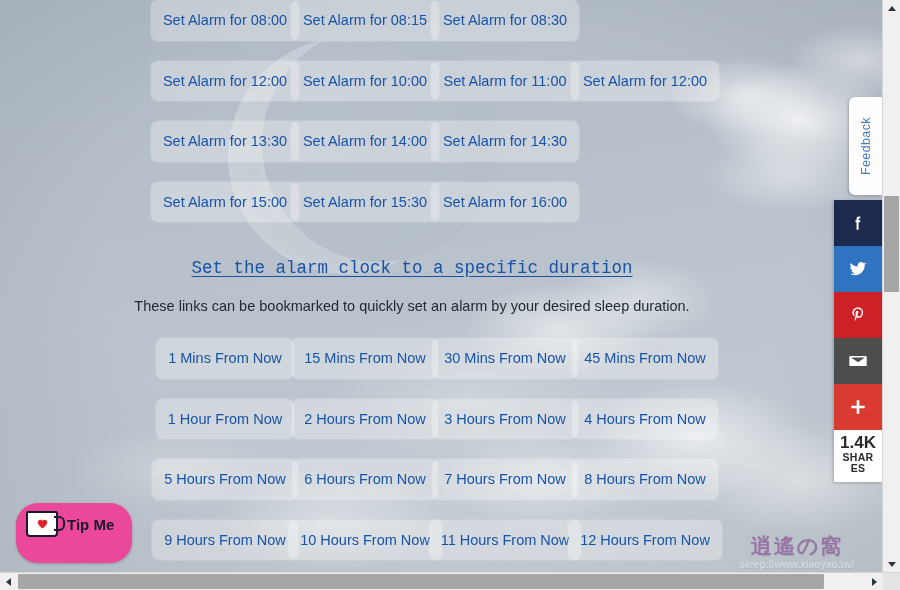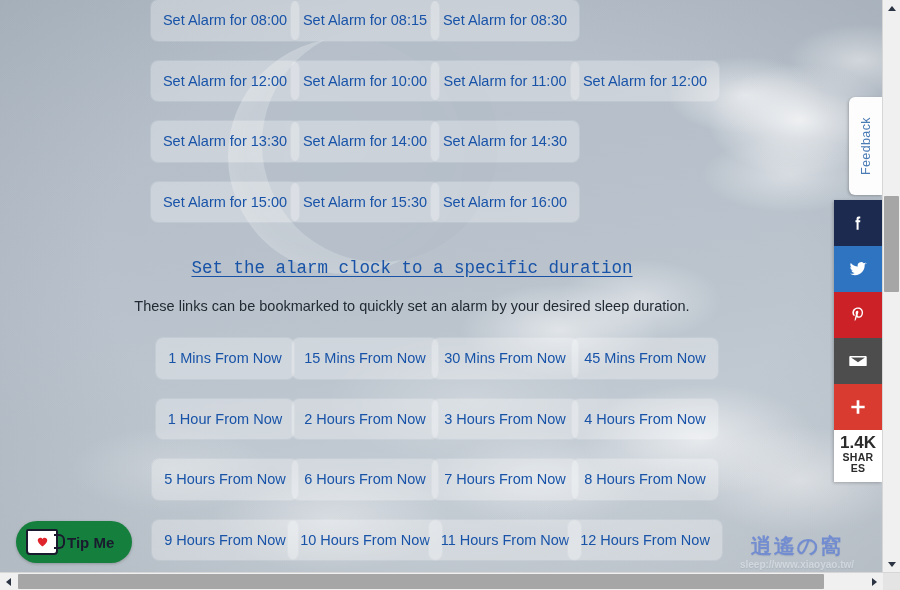--- a/index.html
+++ b/index.html
@@ -193,22 +193,22 @@
     padding: 0 6px;
     word-break: break-all;
   }
 
   
   .tip-me {
     position: absolute;
     left: 16px;
     bottom: 27px;
     height: 42px;
-    padding: 0 18px 0 10px;
-    background: #15803d;
+    padding: 0 18px 18px 10px;
+    background: #ec4899;
     border-radius: 22px;
     display: flex;
     align-items: center;
     gap: 9px;
     box-shadow: 0 1px 3px rgba(0,0,0,0.22);
   }
   .mug {
     position: relative;
     width: 28px;
     height: 22px;
@@ -246,21 +246,21 @@
   .watermark {
     position: absolute;
     right: 28px;
     bottom: 20px;
     width: 150px;
     text-align: center;
     opacity: 0.45;
     pointer-events: none;
   }
   .wm-mark {
-    color: #1d4ed8;
+    color: #701a75;
     font-size: 21px;
     font-weight: bold;
     letter-spacing: 2px;
     text-shadow: 0 1px 1px rgba(120,135,150,0.55);
     line-height: 1.1;
   }
   .wm-url {
     color: #eef2f6;
     font-size: 10px;
     font-weight: bold;

